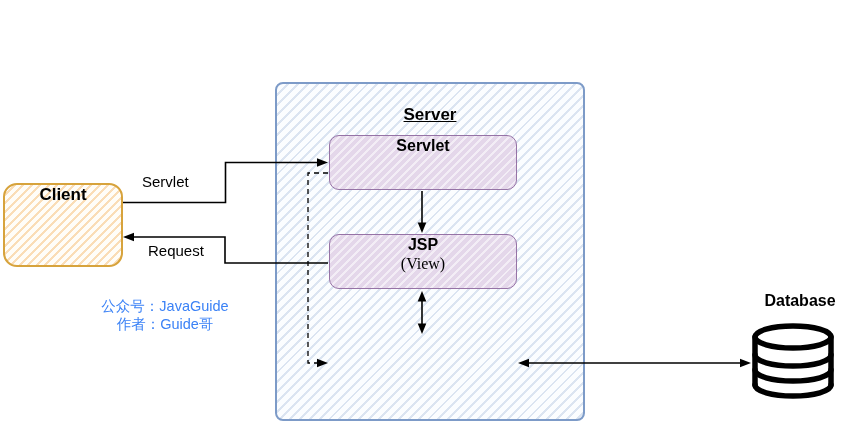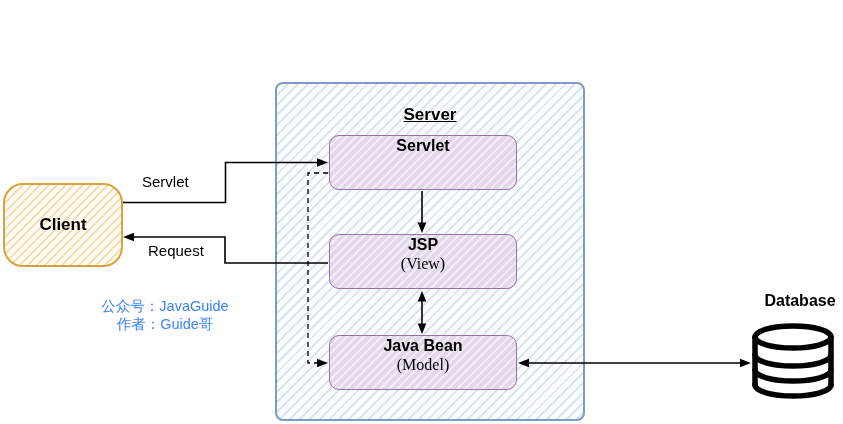--- a/index.html
+++ b/index.html
@@ -6,23 +6,23 @@
   .canvas{
     position:relative;width:843px;height:424px;background:#ffffff;overflow:hidden;
     font-family:"Liberation Sans","DejaVu Sans",sans-serif;color:#000;
   }
   .title{
     position:absolute;left:443px;top:6px;transform:translateX(-50%);
     font-size:22px;font-weight:bold;white-space:pre;letter-spacing:.3px;
   }
   .client-box{
     position:absolute;left:3px;top:183px;width:116px;height:80px;
-    border:2.5px solid #d7a33c;border-radius:20px;
+    border:2.5px solid #d7a33c;border-radius:14px;
     background:repeating-linear-gradient(135deg,rgba(242,169,76,.38) 0 2px,rgba(0,0,0,0) 2px 6px),#fffdf8;
-    display:flex;align-items:center;justify-content:center;
+    display:flex;align-items:flex-start;justify-content:center;
   }
   .client-box .lbl{font-size:17px;font-weight:bold;}
   .server-box{
     position:absolute;left:275px;top:82px;width:306px;height:335px;
     border:2px solid #7d9bc8;border-radius:8px;
     background:repeating-linear-gradient(135deg,rgba(125,155,200,.25) 0 2px,rgba(0,0,0,0) 2px 7px),#fbfdff;
     text-decoration:underline;
   }
   .server-label{margin-top:21px;text-align:center;font-size:17px;font-weight:bold;}
   .node{
@@ -64,24 +64,20 @@
     <span class="lbl">Client</span>
   </div>
 
   <div class="node node-servlet">
     <span class="name">Servlet</span>
   </div>
   <div class="node node-jsp">
     <span class="name">JSP</span>
     <span class="role">(View)</span>
   </div>
-  <div class="node node-bean">
-    <span class="name">Java Bean</span>
-    <span class="role">(Model)</span>
-  </div>
 
   <div class="edge-label lbl-request">Servlet</div>
   <div class="edge-label lbl-response">Request</div>
 
   <div class="watermark">
     <div>公众号：JavaGuide</div>
     <div>作者：Guide哥</div>
   </div>
 
   <div class="db-label">Database</div>

